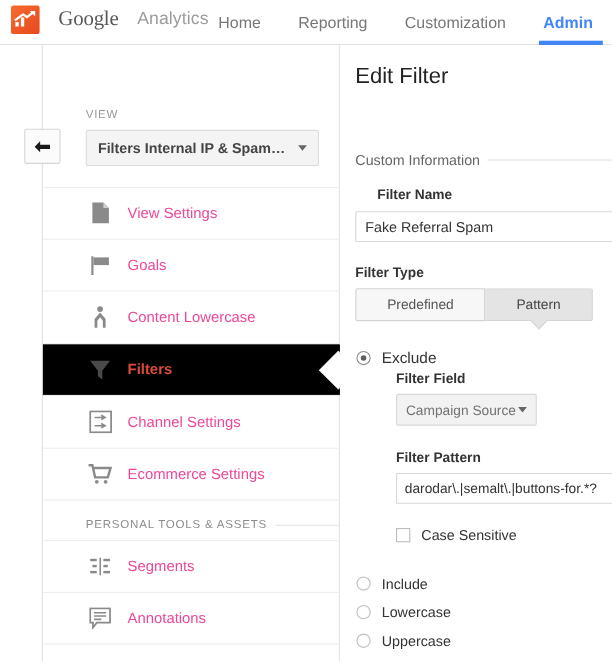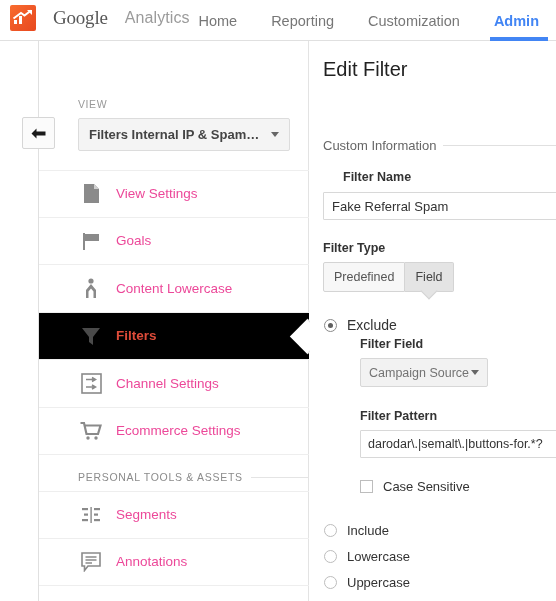--- a/index.html
+++ b/index.html
@@ -170,21 +170,21 @@
   }
   .inp-filter-name { top: 151px; }
 
   .lbl-filter-type { position: absolute; left: 13px; top: 200px; }
   .tabs {
     position: absolute; left: 13px; top: 221px;
     display: flex; height: 30px;
   }
   .tab {
     display: flex; align-items: center; justify-content: center;
-    padding: 0 10px; height: 30px;
+    padding: 0 28px; height: 30px;
     font-size: 12.5px; color: #555555;
     border: 1px solid #d4d4d4;
     background: #f7f7f7;
     cursor: pointer;
     position: relative;
   }
   .tab:first-child { border-radius: 2px 0 0 2px; }
   .tab:last-child { border-radius: 0 2px 2px 0; border-left: none; }
   .tab.selected { background: #e4e4e4; color: #444444; }
   .tab.selected::after {
@@ -413,21 +413,21 @@
     <span class="legend-text">Custom Information</span>
     <span class="legend-rule"></span>
   </div>
 
   <div class="field-label lbl-filter-name">Filter Name</div>
   <input class="text-input inp-filter-name" value="Fake Referral Spam" style="">
 
   <div class="field-label lbl-filter-type">Filter Type</div>
   <div class="tabs">
     <div class="tab">Predefined</div>
-    <div class="tab selected">Field</div>
+    <div class="tab selected">Pattern</div>
   </div>
 
   <div class="radio-row r-exclude">
     <span class="radio checked"></span>
     <span class="radio-label big">Exclude</span>
   </div>
 
   <div class="field-label lbl-filter-field">Filter Field</div>
   <div class="select-box">
     <span class="select-text">Campaign Source</span>

